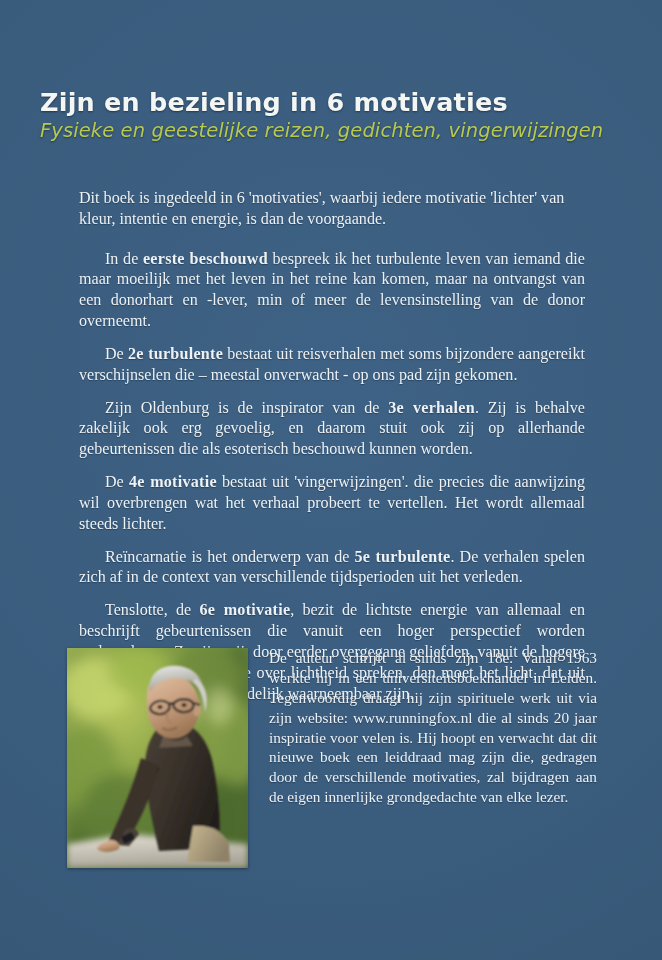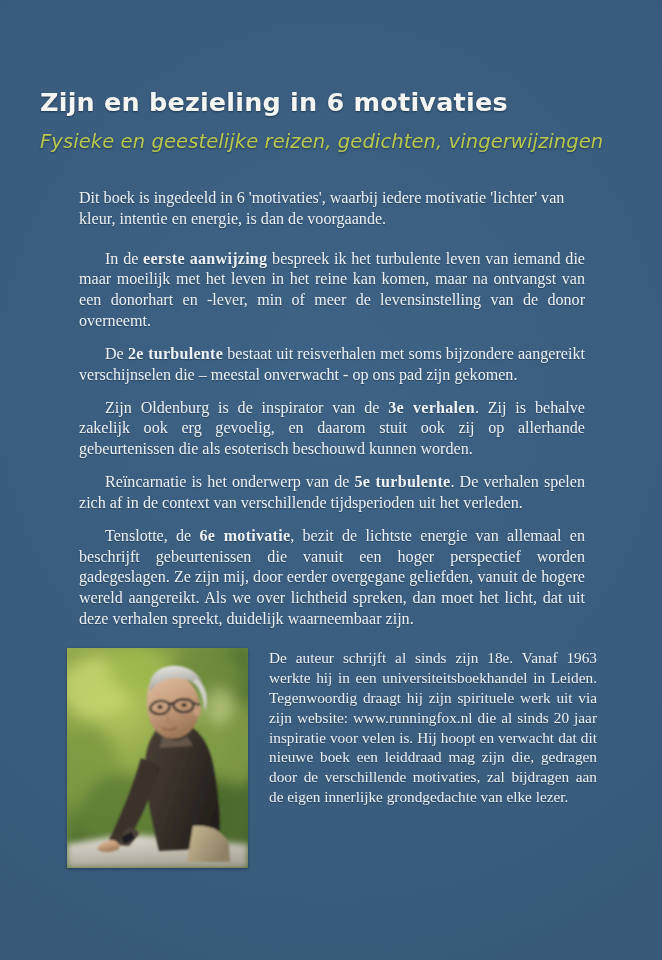--- a/index.html
+++ b/index.html
@@ -34,21 +34,21 @@
     font-family: "DejaVu Sans", sans-serif;
     font-weight: bold;
     font-size: 25.5px;
     letter-spacing: 0.2px;
     color: #f4f6f4;
     text-shadow: 0 1px 2px rgba(10, 25, 40, 0.55);
     line-height: 1.12;
     white-space: nowrap;
   }
   .sub-title {
-    margin-top: 13px;
+    margin-top: 2px;
     font-family: "DejaVu Sans", sans-serif;
     font-style: italic;
     font-weight: normal;
     font-size: 19.5px;
     letter-spacing: 0.1px;
     color: #b9c94e;
     text-shadow: 0 1px 2px rgba(10, 25, 40, 0.5);
     white-space: nowrap;
   }
 
@@ -125,23 +125,24 @@
 <div class="cover">
 
   <div class="title-block">
     <div class="main-title">Zijn en bezieling in 6 motivaties</div>
     <div class="sub-title">Fysieke en geestelijke reizen, gedichten, vingerwijzingen</div>
   </div>
 
   <div class="body-copy">
     <p class="lead">Dit boek is ingedeeld in 6 'motivaties', waarbij iedere motivatie 'lichter' van kleur, intentie en energie, is dan de voorgaande.</p>
     <div id="blurb-list">
-        <p class="indent gap"><span>In de </span><b>eerste aanwijzing</b><span> bespreek ik het turbulente leven van iemand die maar moeilijk met het leven in het reine kan komen, maar na ontvangst van een donorhart en -lever, min of meer de levensinstelling van de donor overneemt.</span></p>
+        <p class="indent gap"><span>In de </span><b>eerste beschouwd</b><span> bespreek ik het turbulente leven van iemand die maar moeilijk met het leven in het reine kan komen, maar na ontvangst van een donorhart en -lever, min of meer de levensinstelling van de donor overneemt.</span></p>
         <p class="indent"><span>De </span><b>2e turbulente</b><span> bestaat uit reisverhalen met soms bijzondere aangereikt verschijnselen die – meestal onverwacht - op ons pad zijn gekomen.</span></p>
         <p class="indent"><span>Zijn Oldenburg is de inspirator van de </span><b>3e verhalen</b><span>. Zij is behalve zakelijk ook erg gevoelig, en daarom stuit ook zij op allerhande gebeurtenissen die als esoterisch beschouwd kunnen worden.</span></p>
+        <p class="indent"><span>De </span><b>4e motivatie</b><span> bestaat uit 'vingerwijzingen'. die precies die aanwijzing wil overbrengen wat het verhaal probeert te vertellen. Het wordt allemaal steeds lichter.</span></p>
         <p class="indent"><span>Reïncarnatie is het onderwerp van de </span><b>5e turbulente</b><span>. De verhalen spelen zich af in de context van verschillende tijdsperioden uit het verleden.</span></p>
         <p class="indent"><span>Tenslotte, de </span><b>6e motivatie</b><span>, bezit de lichtste energie van allemaal en beschrijft gebeurtenissen die vanuit een hoger perspectief worden gadegeslagen. Ze zijn mij, door eerder overgegane geliefden, vanuit de hogere wereld aangereikt. Als we over lichtheid spreken, dan moet het licht, dat uit deze verhalen spreekt, duidelijk  waarneembaar zijn.</span></p>
       </div>
   </div>
 
   <div class="author-section">
     <div class="author-photo">
       <svg class="photo-canvas" viewBox="0 0 181 220" preserveAspectRatio="none">
         <defs>
           <radialGradient id="fol1" cx="30%" cy="25%" r="70%">

